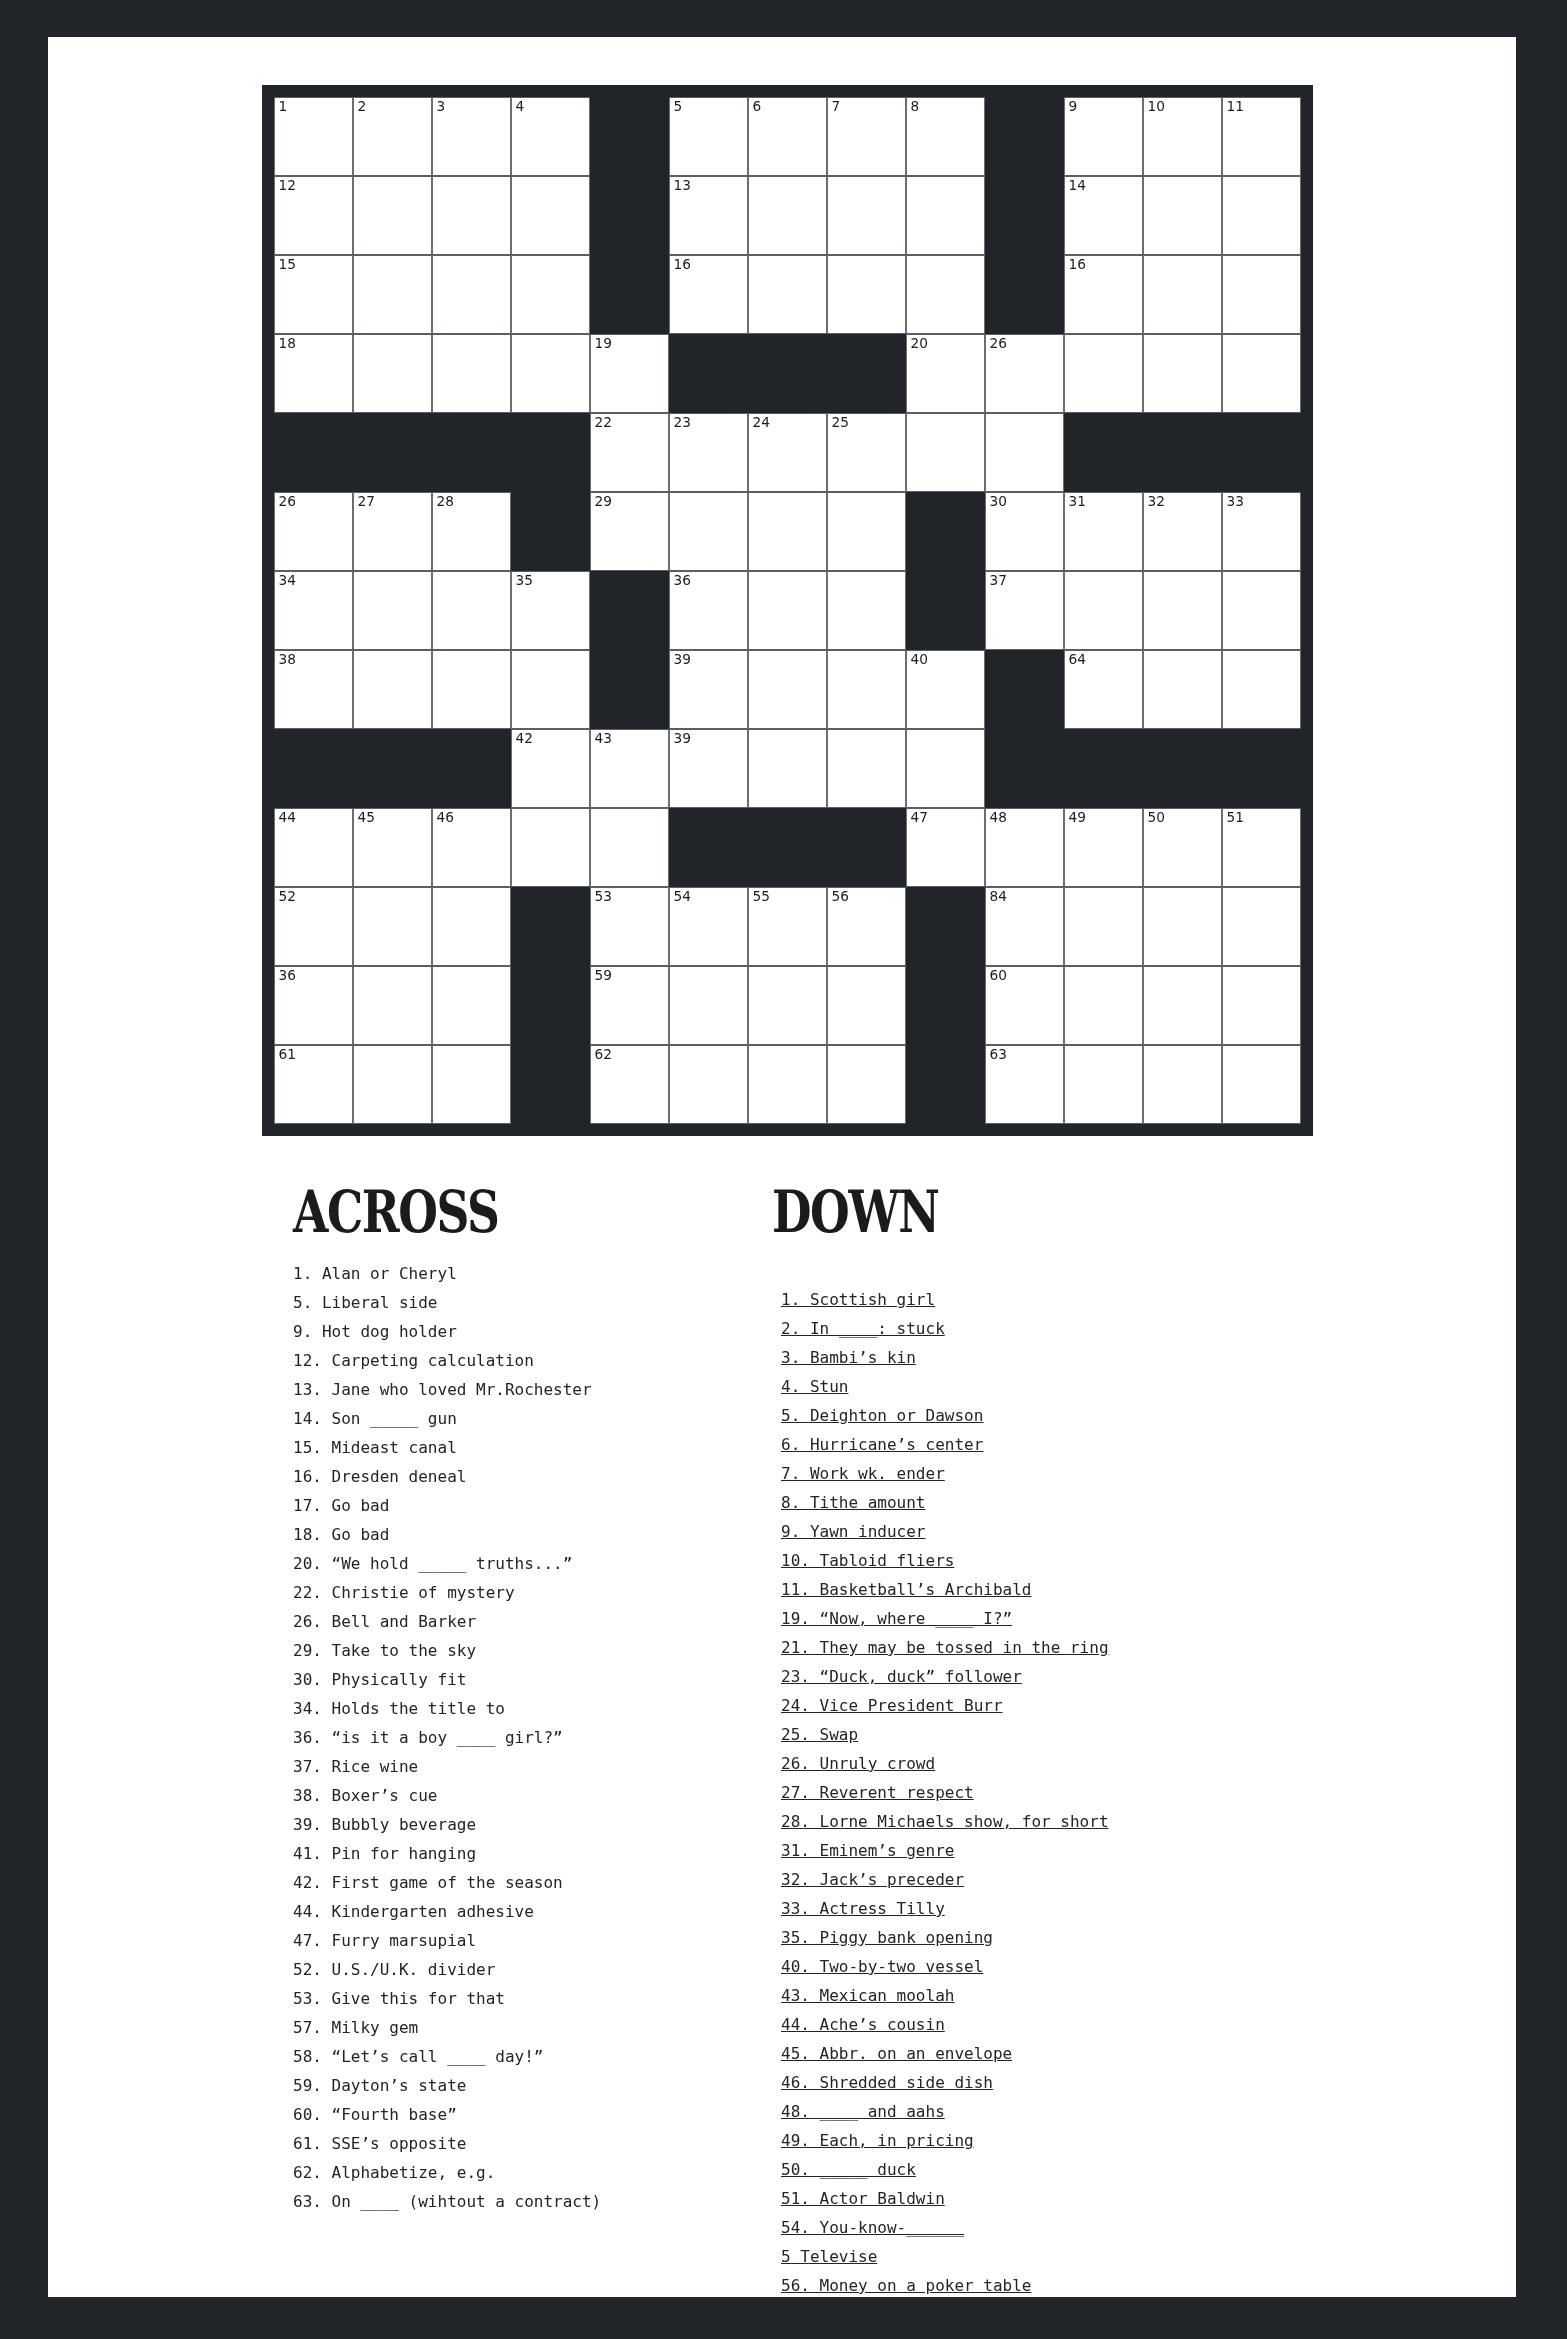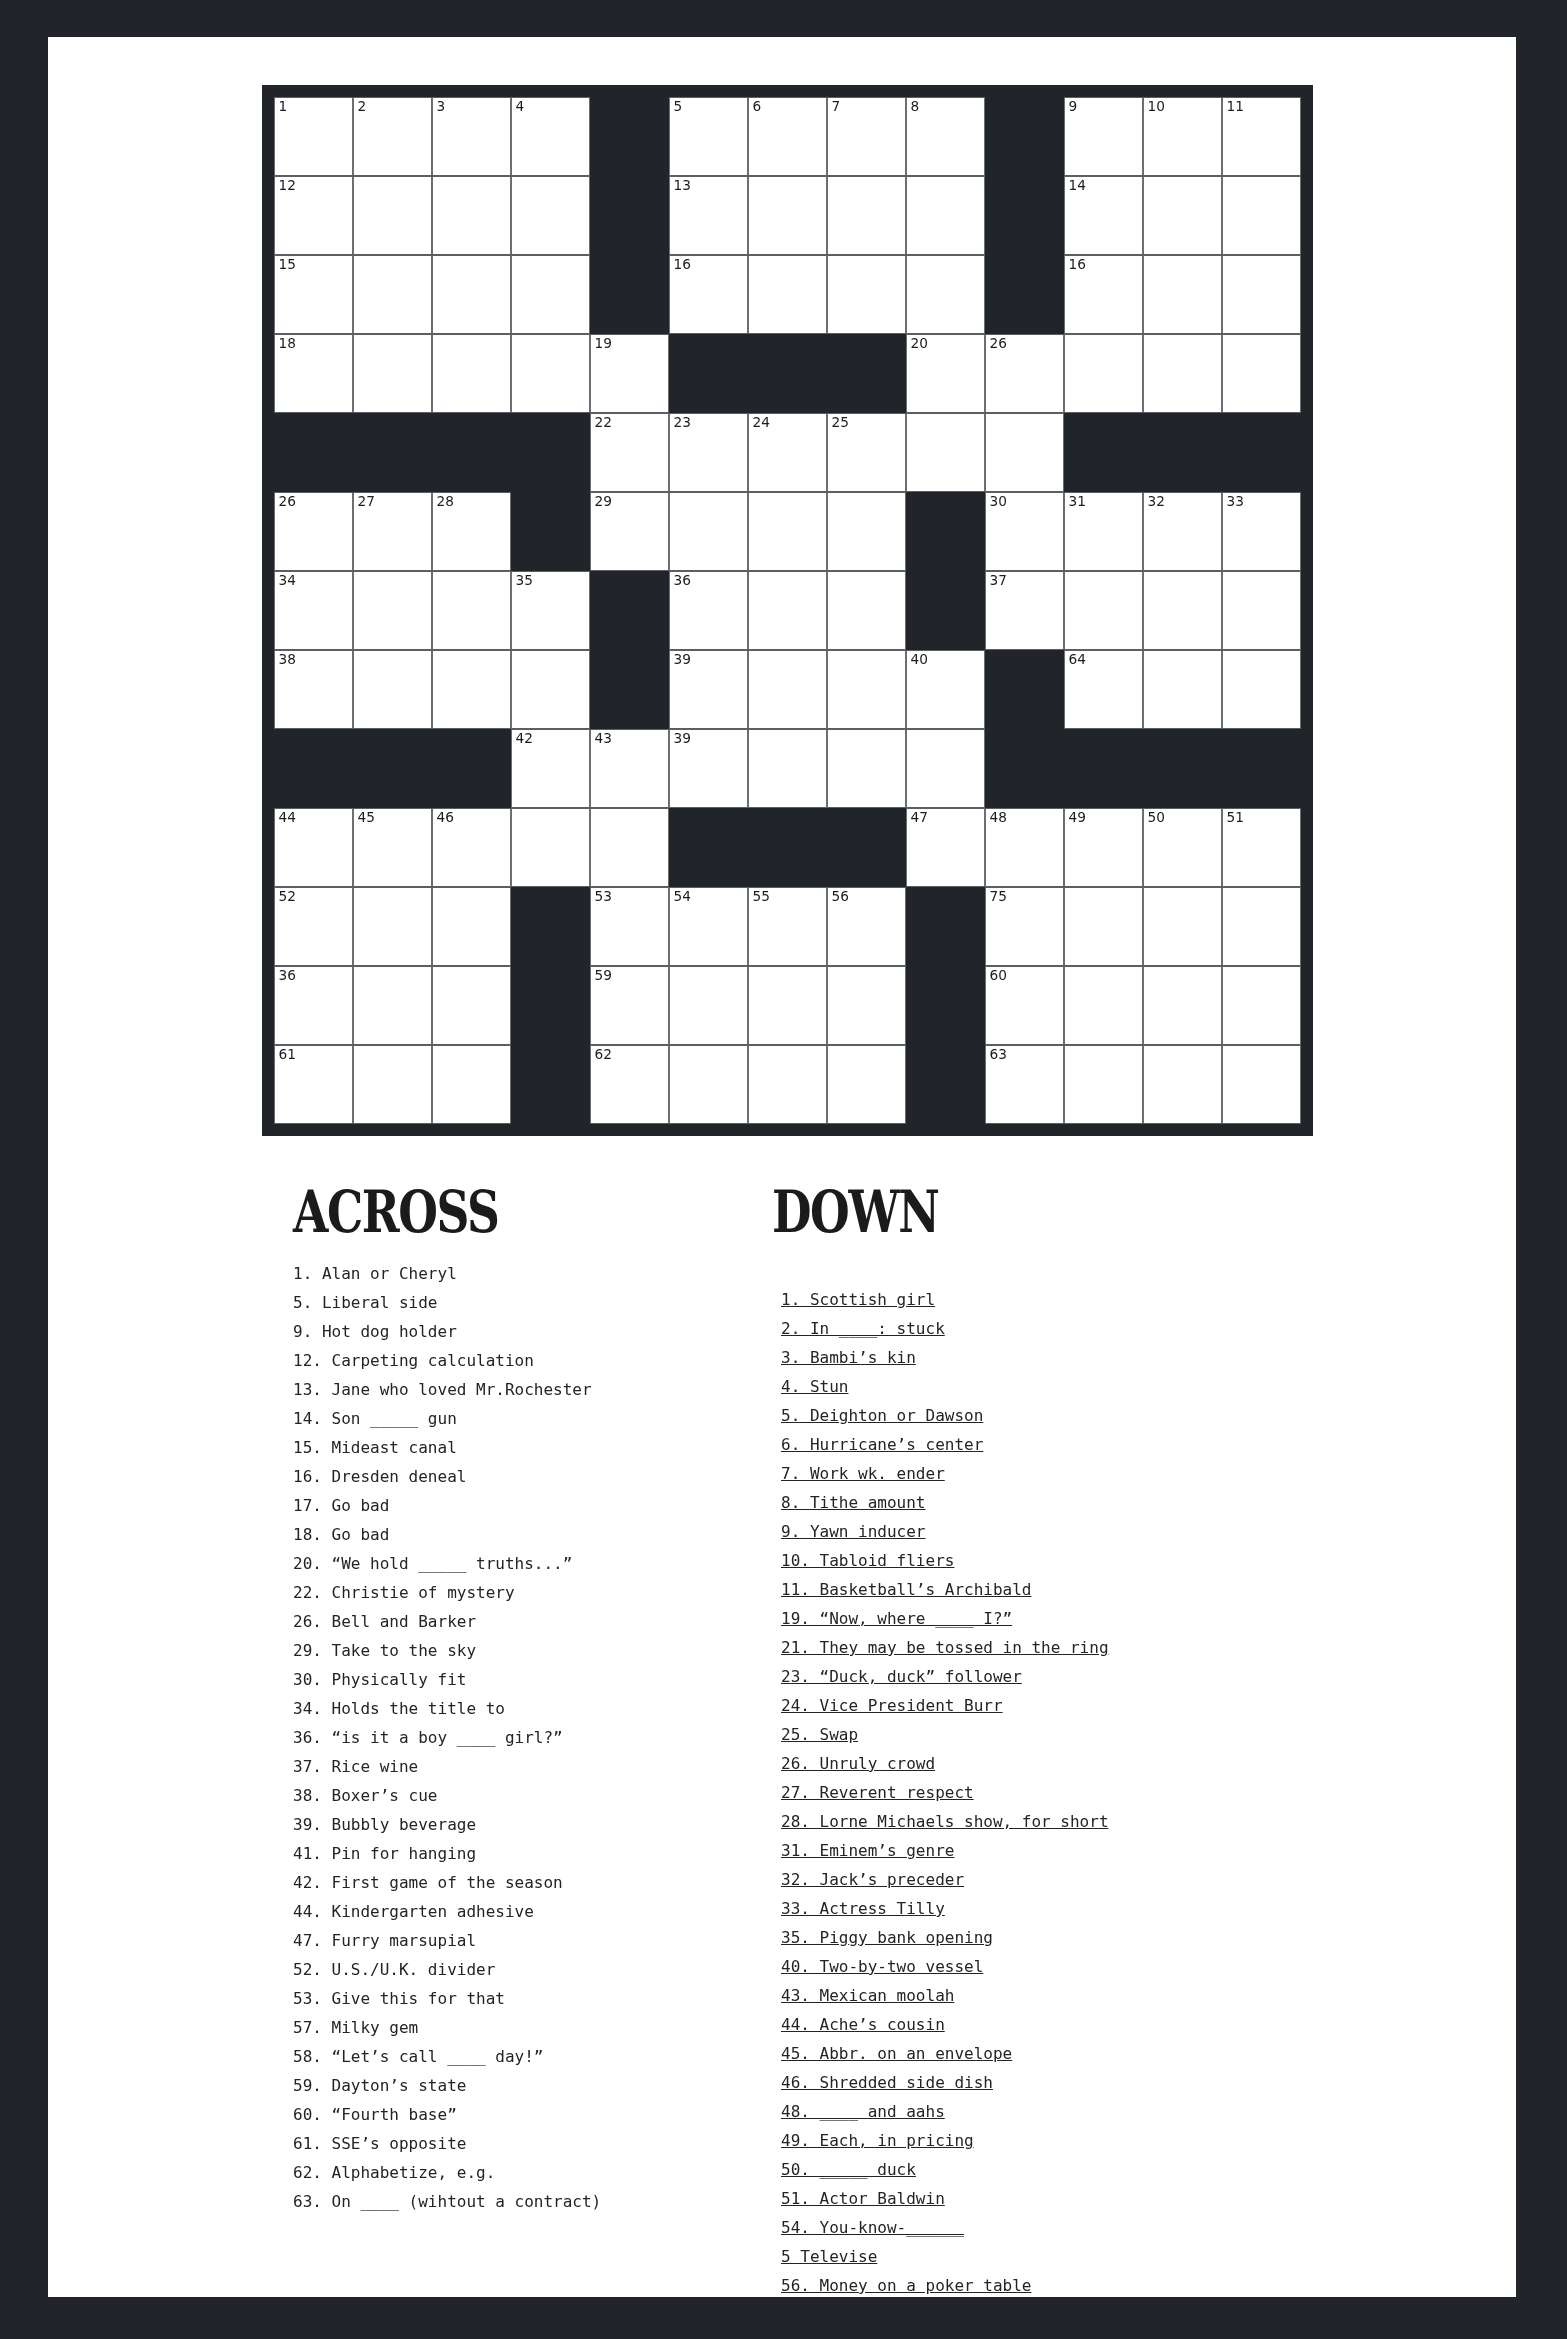--- a/index.html
+++ b/index.html
@@ -324,21 +324,21 @@
           <span class="num">54</span>
         </div>
         <div class="cell white">
           <span class="num">55</span>
         </div>
         <div class="cell white">
           <span class="num">56</span>
         </div>
         <div class="cell black"></div>
         <div class="cell white">
-          <span class="num">75</span>
+          <span class="num">84</span>
         </div>
         <div class="cell white"></div>
         <div class="cell white"></div>
         <div class="cell white"></div>
         <div class="cell white">
           <span class="num">36</span>
         </div>
         <div class="cell white"></div>
         <div class="cell white"></div>
         <div class="cell black"></div>

